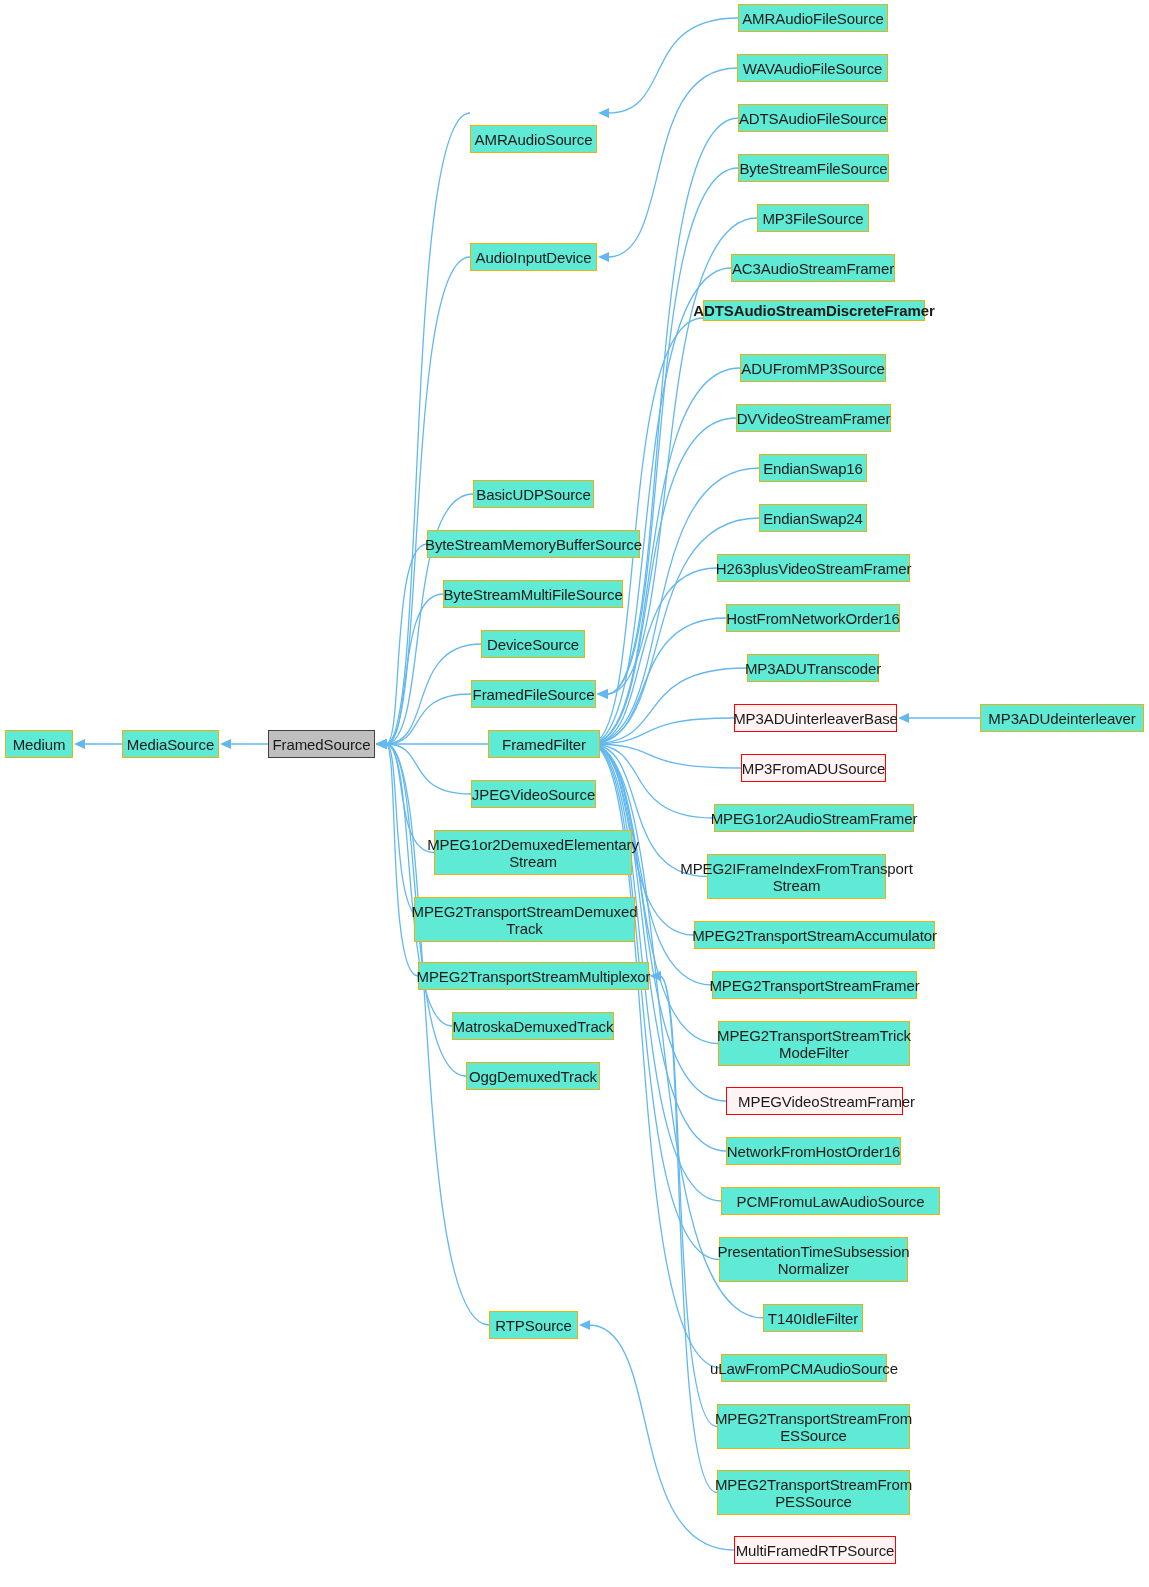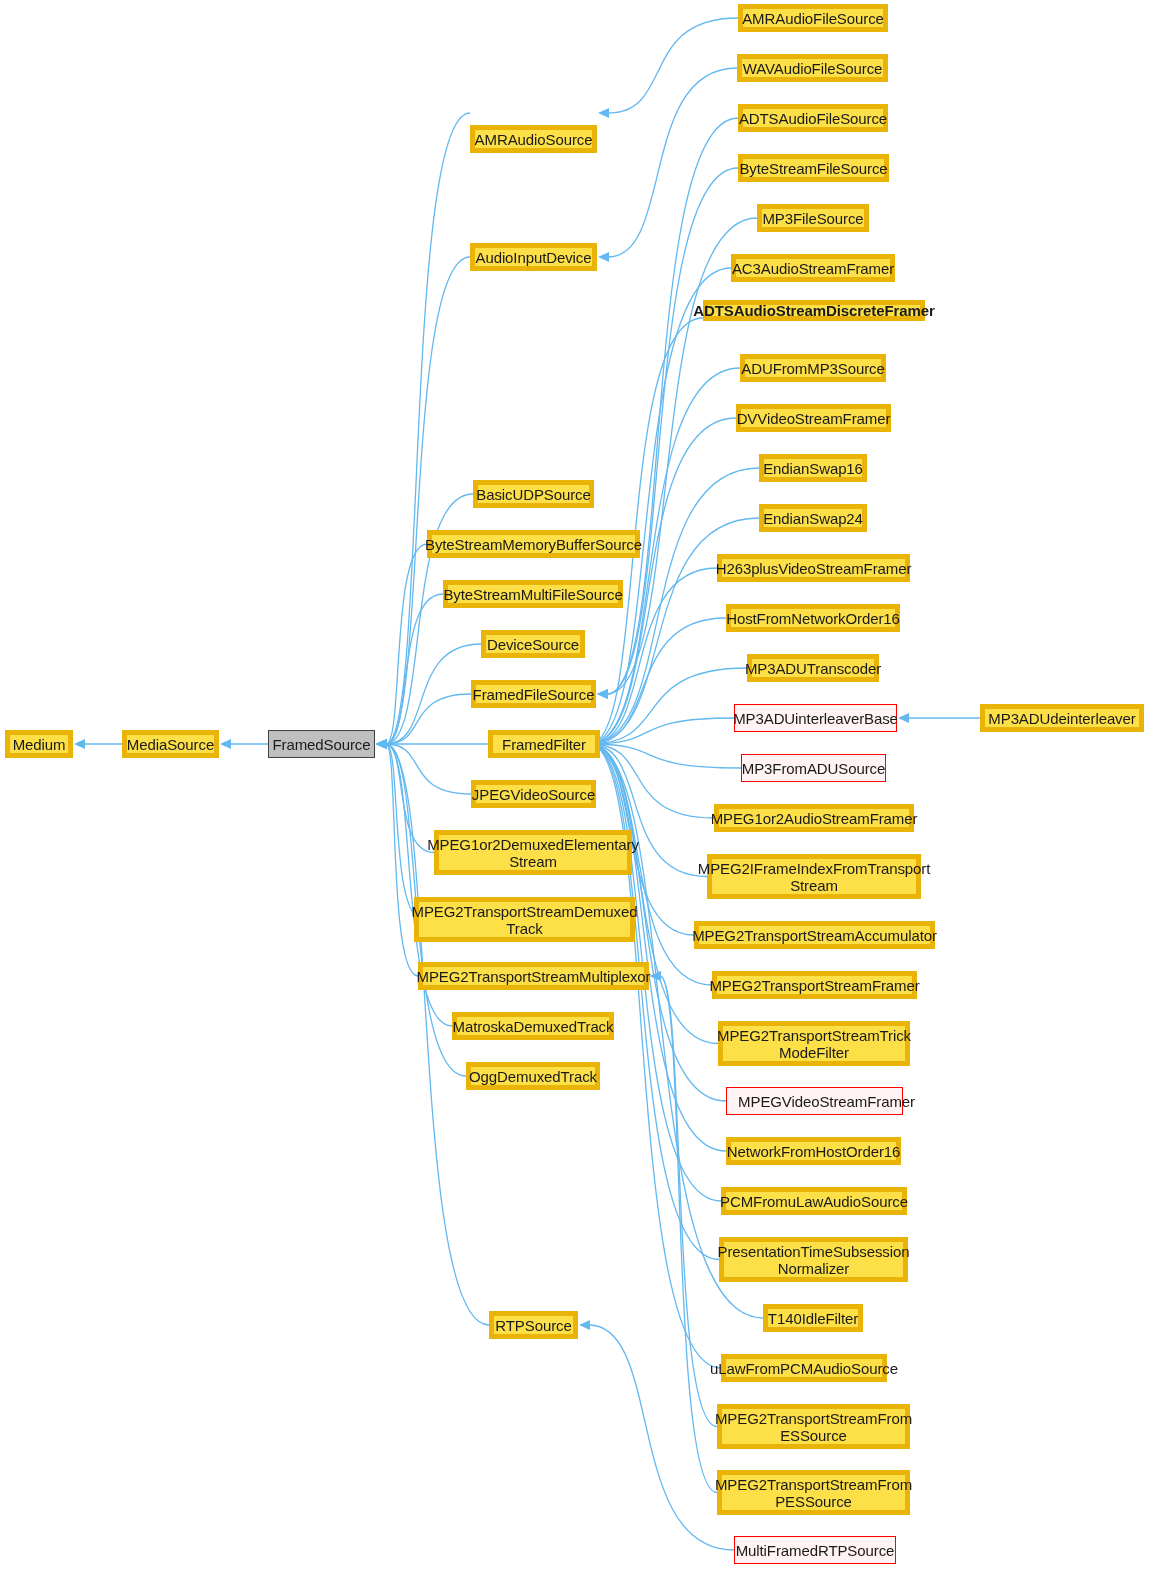--- a/index.html
+++ b/index.html
@@ -8,22 +8,22 @@
     width:1149px;
     height:1587px;
     background:#ffffff;
     font-family:"Liberation Sans", sans-serif;
     overflow:hidden;
   }
   #edges{position:absolute;left:0;top:0;width:1149px;height:1587px;}
   .node{
     position:absolute;
     box-sizing:border-box;
-    border:5px solid #eab308;
-    background:#fde047;
+    border:1px solid #eab308;
+    background:#5eead4;
     color:#1a1a1a;
     font-size:15px;
     line-height:17px;
     display:flex;
     align-items:center;
     justify-content:center;
     text-align:center;
     white-space:pre-line;
     letter-spacing:-0.1px;
     z-index:3;
@@ -170,29 +170,29 @@
       <div class="node" style="left: 740px; top: 354px; width: 146px; height: 28px;"><span>ADUFromMP3Source</span></div>
       <div class="node" style="left: 736px; top: 404px; width: 155px; height: 28px;"><span>DVVideoStreamFramer</span></div>
       <div class="node" style="left: 759px; top: 454px; width: 108px; height: 28px;"><span>EndianSwap16</span></div>
       <div class="node" style="left: 759px; top: 504px; width: 108px; height: 28px;"><span>EndianSwap24</span></div>
       <div class="node" style="left: 717px; top: 554px; width: 193px; height: 28px;"><span>H263plusVideoStreamFramer</span></div>
       <div class="node" style="left: 726px; top: 604px; width: 174px; height: 28px;"><span>HostFromNetworkOrder16</span></div>
       <div class="node" style="left: 747px; top: 654px; width: 132px; height: 28px;"><span>MP3ADUTranscoder</span></div>
       <div class="node hl" style="left: 734px; top: 704px; width: 163px; height: 28px;"><span>MP3ADUinterleaverBase</span></div>
       <div class="node hl" style="left: 741px; top: 754px; width: 145px; height: 28px;"><span>MP3FromADUSource</span></div>
       <div class="node" style="left: 714px; top: 804px; width: 200px; height: 28px;"><span>MPEG1or2AudioStreamFramer</span></div>
-      <div class="node" style="left: 707px; top: 854px; width: 214px; height: 45px;"><span>MPEG2IFrameIndexFromTransport
+      <div class="node" style="left: 707px; top: 854px; width: 179px; height: 45px;"><span>MPEG2IFrameIndexFromTransport
 Stream</span></div>
       <div class="node" style="left: 694px; top: 921px; width: 241px; height: 28px;"><span>MPEG2TransportStreamAccumulator</span></div>
       <div class="node" style="left: 712px; top: 971px; width: 205px; height: 28px;"><span>MPEG2TransportStreamFramer</span></div>
       <div class="node" style="left: 718px; top: 1021px; width: 192px; height: 45px;"><span>MPEG2TransportStreamTrick
 ModeFilter</span></div>
       <div class="node hl" style="left: 726px; top: 1087px; width: 177px; height: 28px; padding-left: 24px;"><span>MPEGVideoStreamFramer</span></div>
       <div class="node" style="left: 726px; top: 1137px; width: 175px; height: 28px;"><span>NetworkFromHostOrder16</span></div>
-      <div class="node" style="left: 721px; top: 1187px; width: 186px; height: 28px;"><span>PCMFromuLawAudioSource</span></div>
+      <div class="node" style="left: 721px; top: 1187px; width: 219px; height: 28px;"><span>PCMFromuLawAudioSource</span></div>
       <div class="node" style="left: 719px; top: 1237px; width: 189px; height: 45px;"><span>PresentationTimeSubsession
 Normalizer</span></div>
       <div class="node" style="left: 763px; top: 1304px; width: 100px; height: 28px;"><span>T140IdleFilter</span></div>
       <div class="node" style="left: 721px; top: 1354px; width: 166px; height: 28px;"><span>uLawFromPCMAudioSource</span></div>
       <div class="node" style="left: 717px; top: 1404px; width: 193px; height: 45px;"><span>MPEG2TransportStreamFrom
 ESSource</span></div>
       <div class="node" style="left: 717px; top: 1470px; width: 193px; height: 45px;"><span>MPEG2TransportStreamFrom
 PESSource</span></div>
       <div class="node hl" style="left: 734px; top: 1536px; width: 162px; height: 28px;"><span>MultiFramedRTPSource</span></div>
       <div class="node" style="left: 980px; top: 704px; width: 164px; height: 28px;"><span>MP3ADUdeinterleaver</span></div>

